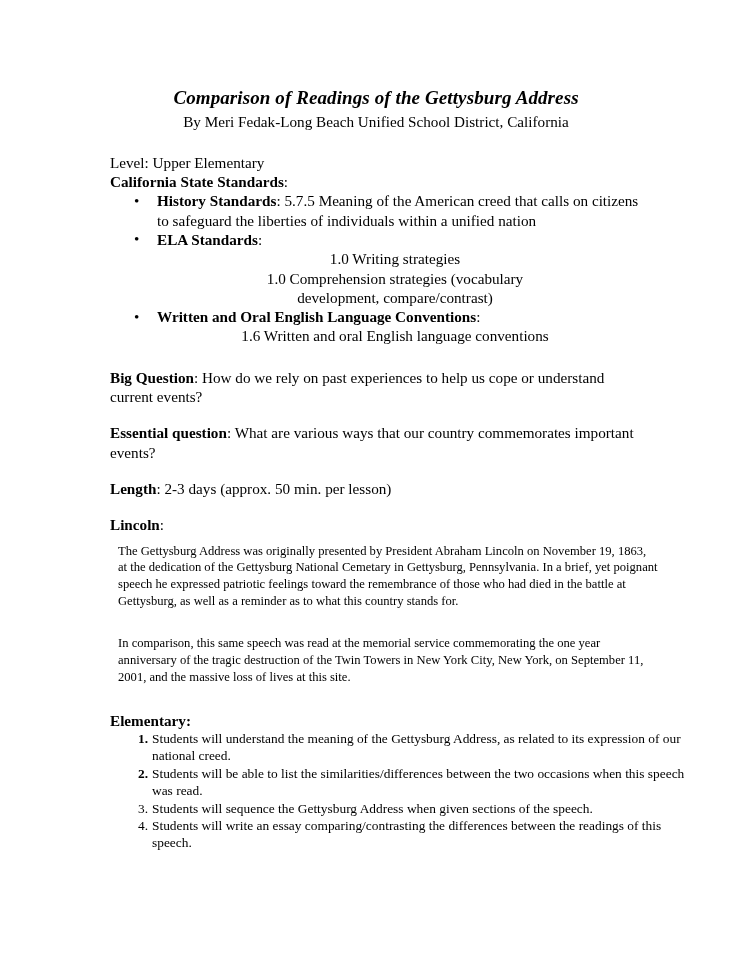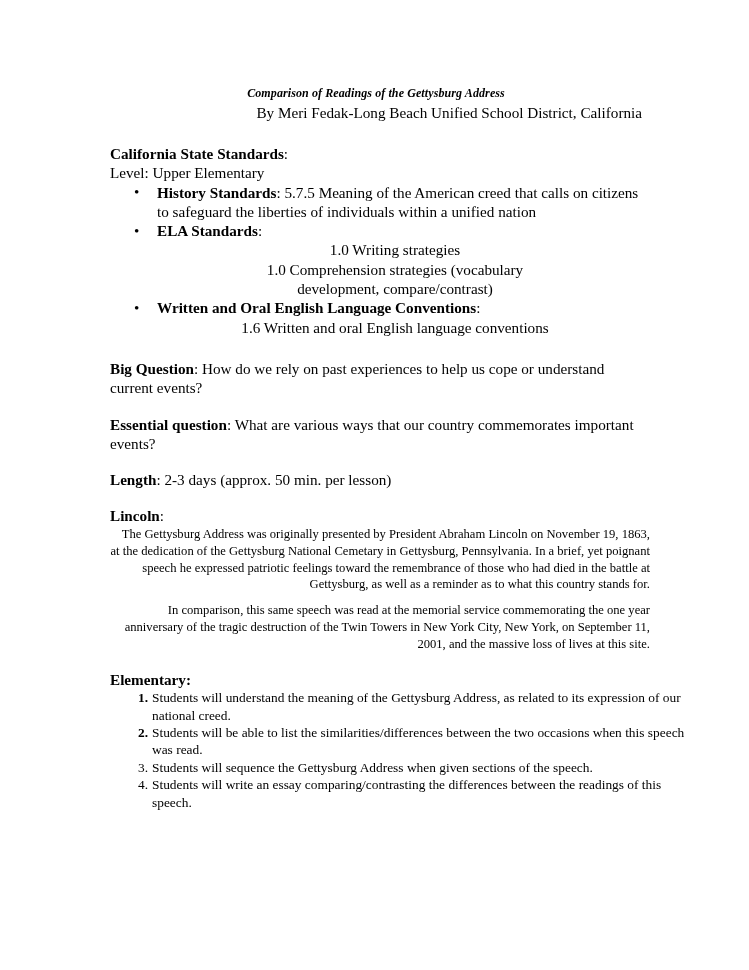--- a/index.html
+++ b/index.html
@@ -22,32 +22,32 @@
   }
   .content {
     position: absolute;
     left: 110px;
     top: 86px;
     width: 532px;
   }
 
   
   .doc-title {
-    font-size: 12px;
+    font-size: 19px;
     font-weight: bold;
     font-style: italic;
     text-align: center;
     line-height: 1.25;
     letter-spacing: 0.1px;
     margin: 0;
   }
   .doc-subtitle {
     font-size: 15.2px;
     font-weight: normal;
-    text-align: right;
+    text-align: center;
     line-height: 1.25;
     margin: 2px 0 0 0;
   }
 
   
   .body-line {
     font-size: 15.2px;
     line-height: 1.27;
     margin: 0;
   }
@@ -92,23 +92,22 @@
   }
   .sub-item.wrap-deep {
     padding-left: 86px;
     text-indent: -48px;
   }
 
   
   .small-para {
     font-size: 12.6px;
     line-height: 1.34;
-    margin: 0;
+    margin: 8px;
     width: 540px;
-    text-align: right;
   }
 
   
   .obj-list {
     list-style: none;
     margin: 0;
     padding: 0;
   }
   .obj-item {
     position: relative;
@@ -133,25 +132,25 @@
 <body>
 
 <div class="page">
   <div class="content">
 
     <div class="doc-title">Comparison of Readings of the Gettysburg Address</div>
     <div class="doc-subtitle">By Meri Fedak-Long Beach Unified School District, California</div>
 
     <div class="spacer-lg"></div>
 
-    <div class="body-line"><b>California State Standards</b><span>:</span></div>
-
     <div class="body-line">
       <span>Level:  Upper Elementary</span>
     </div>
+
+    <div class="body-line"><b>California State Standards</b><span>:</span></div>
 
     <ul class="bullet-list">
 
       <li class="bullet-item">
         <span class="bullet-dot">•</span><b>History Standards</b><span>:</span><span>  5.7.5  Meaning of the American creed that calls on citizens to safeguard the liberties of individuals within a unified nation</span>
       </li>
 
       <li class="bullet-item">
         <span class="bullet-dot">•</span><b>ELA Standards</b><span>:</span>
       </li>

